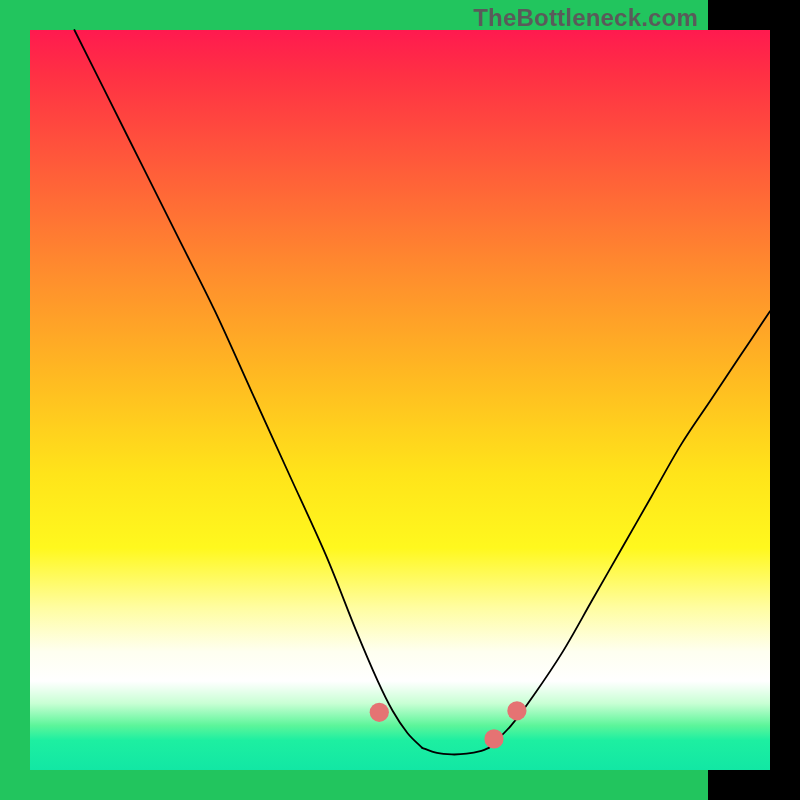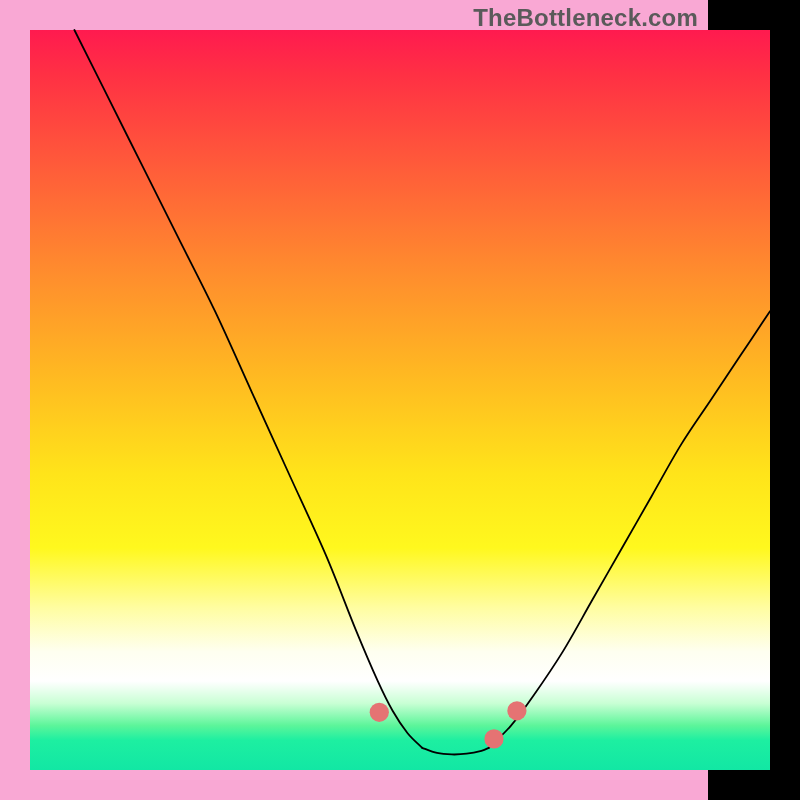--- a/index.html
+++ b/index.html
@@ -8,21 +8,21 @@
     width: 800px;
     height: 800px;
     overflow: hidden;
     background: #000;
     font-family: Arial, Helvetica, sans-serif;
   }
   .frame {
     position: relative;
     width: 708px;
     height: 800px;
-    background: #f9a8d4;
+    background: #22c55e;
   }
   .plot-area {
     position: absolute;
     left: 30px;
     top: 30px;
     width: 740px;
     height: 740px;
     background: linear-gradient(
       to bottom,
       #ff1a4f 0%,

